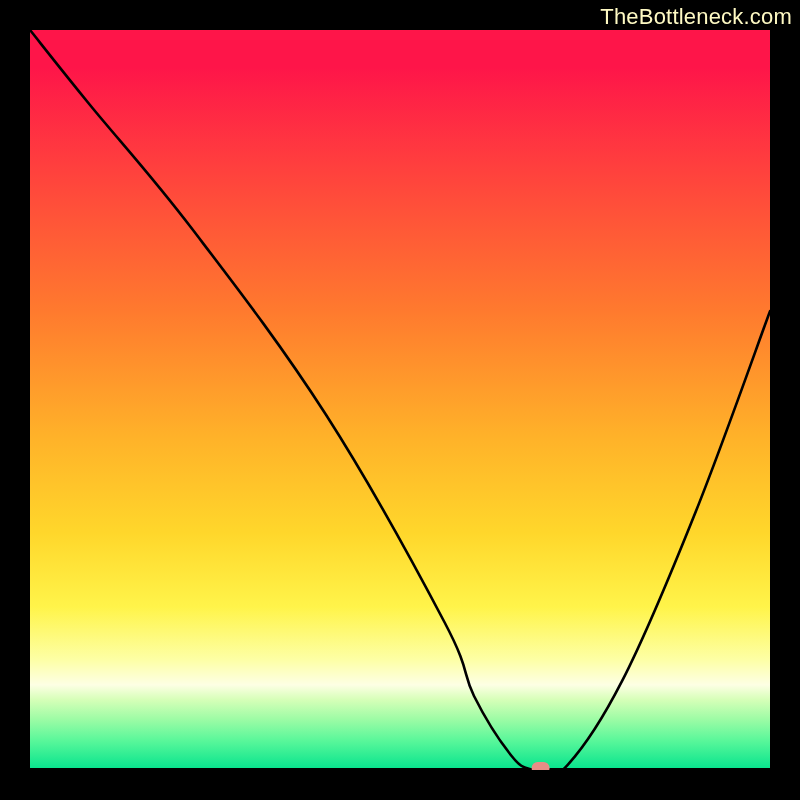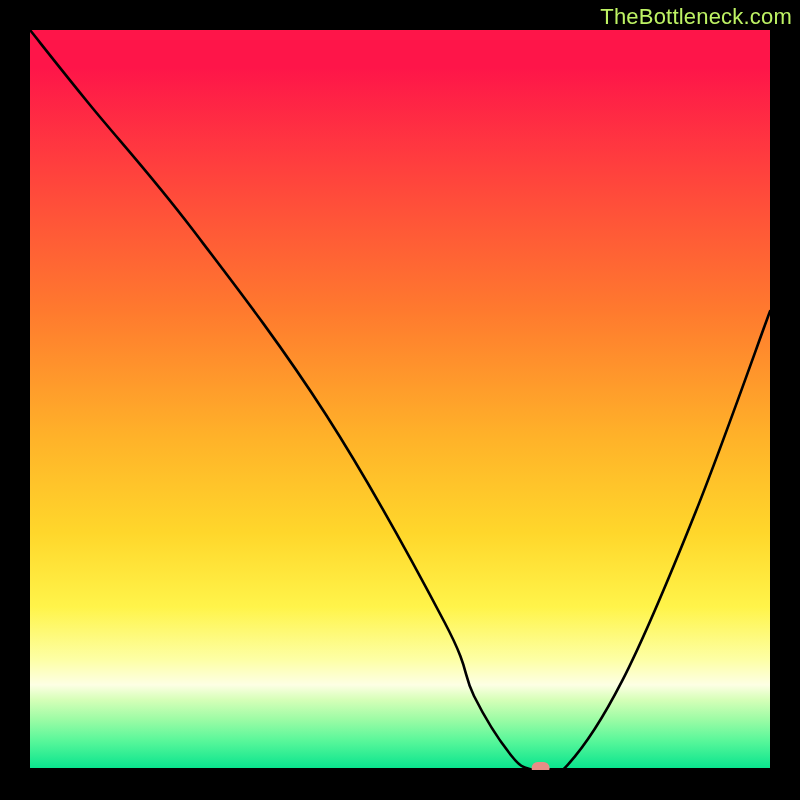--- a/index.html
+++ b/index.html
@@ -14,21 +14,21 @@
   .frame {
     position: relative;
     width: 800px;
     height: 800px;
     background: #000;
   }
   .watermark {
     position: absolute;
     top: 4px;
     right: 8px;
-    color: #bef264;
+    color: #fef9c3;
     font-size: 22px;
     font-weight: 500;
     letter-spacing: 0.2px;
     z-index: 5;
   }
   .plot-area {
     position: absolute;
     left: 30px;
     top: 30px;
     width: 740px;

